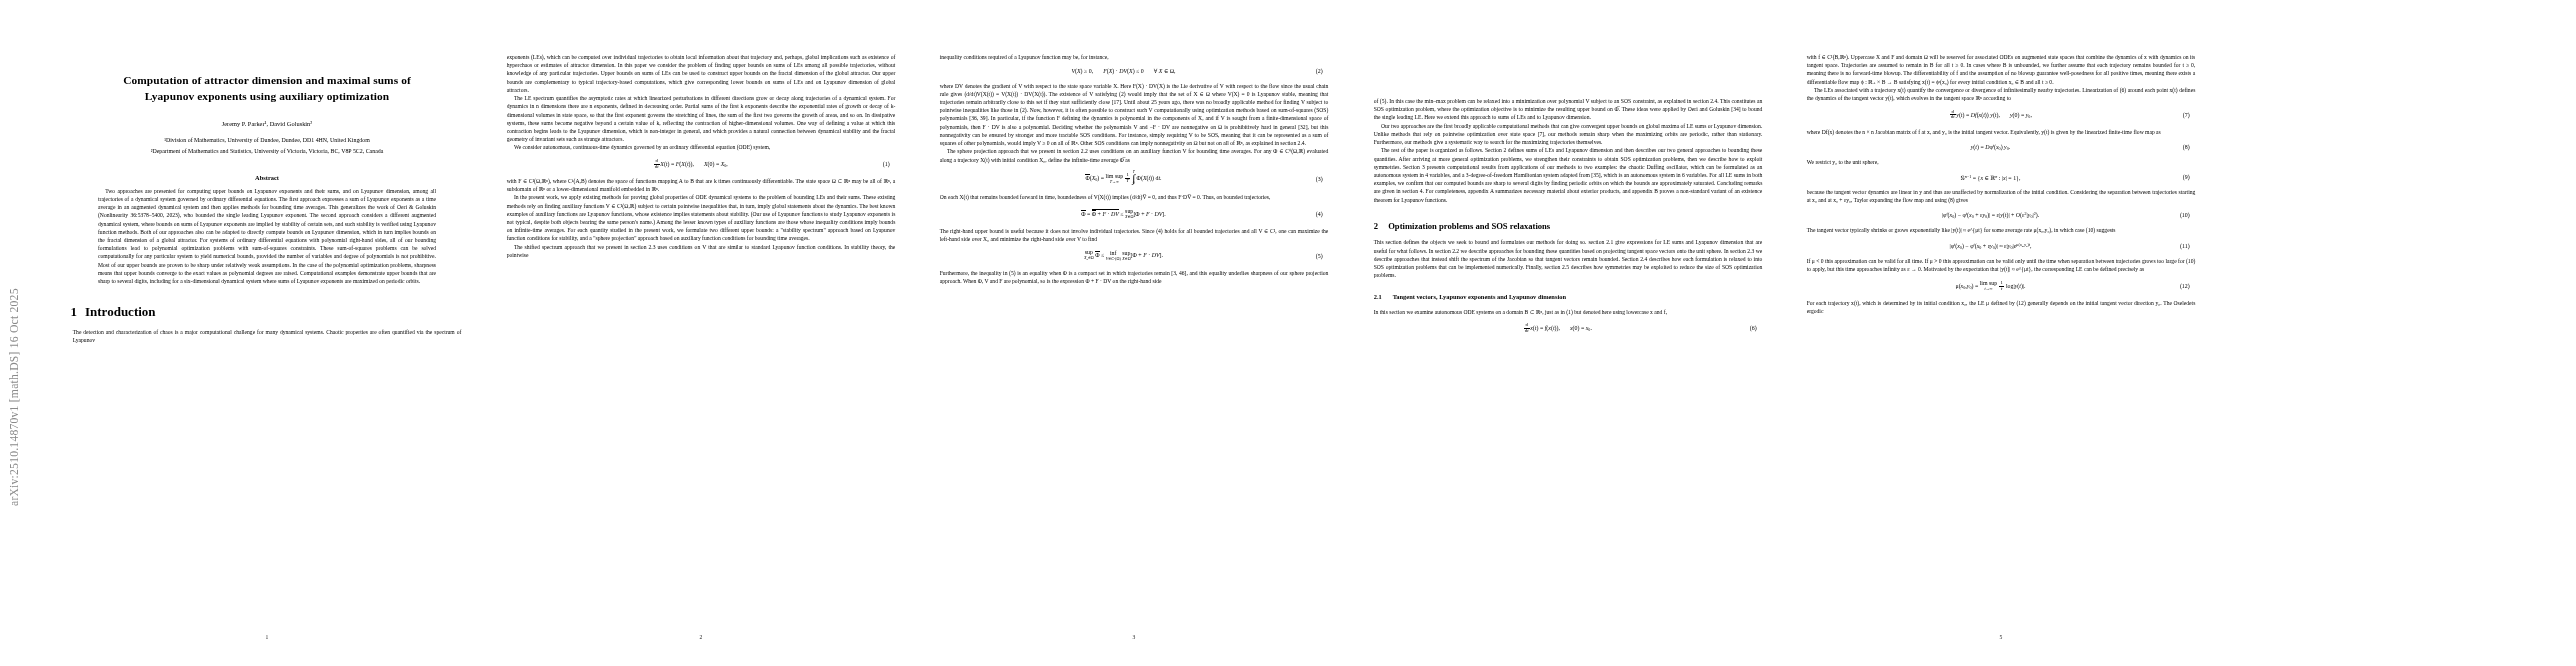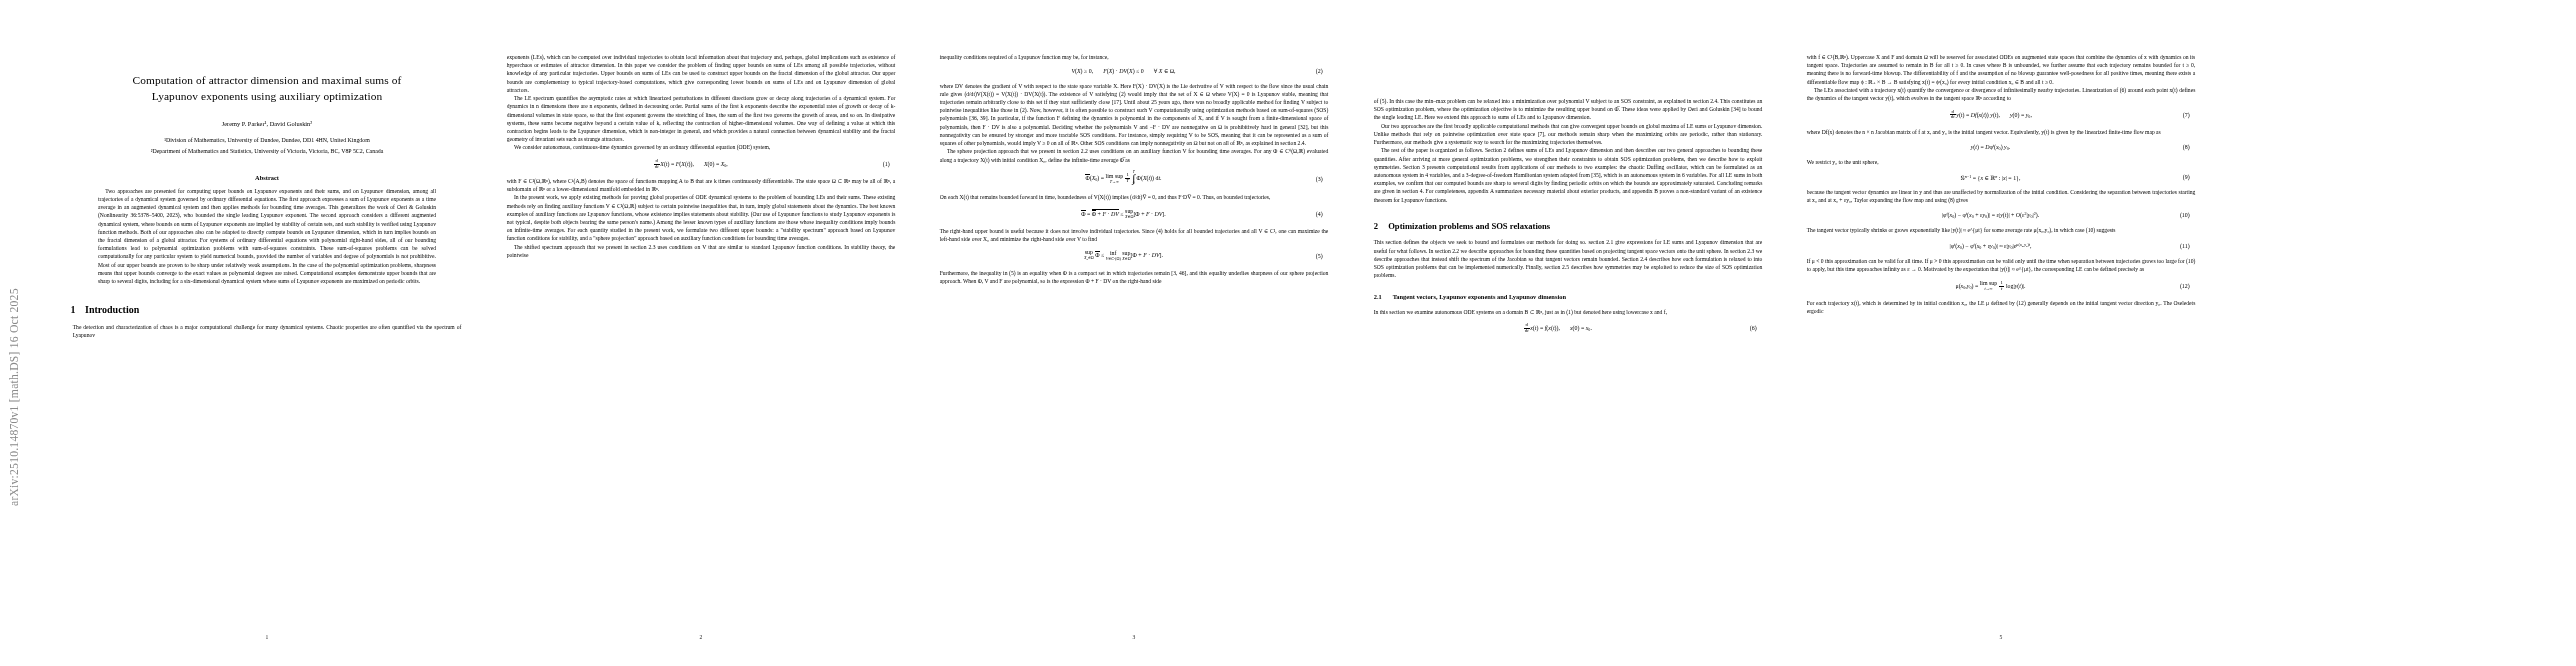--- a/index.html
+++ b/index.html
@@ -16,27 +16,27 @@
     font-size:11.7px;letter-spacing:0.2px;color:#8a8a8a;
   }
 
   
   .pages{position:absolute;left:56px;top:0;width:2520px;height:667px;}
   .page{position:absolute;top:0;width:422px;height:667px;background:#fff;}
   .page .body{position:absolute;left:0;right:0;top:53px;bottom:48px;overflow:hidden;}
   .pgnum{position:absolute;left:0;right:0;bottom:27px;text-align:center;font-size:5.6px;color:#1a1a1a;}
 
   
-  .title{font-size:11.4px;line-height:1.42;text-align:center;margin:19px 24.5px 0 24.5px;font-weight:400;letter-spacing:0.1px;}
+  .title{font-size:11.4px;line-height:1.42;text-align:center;margin:19px 24.5px 0 24.5px;font-weight:700;letter-spacing:0.1px;}
   .authors{font-size:6.4px;text-align:center;margin:15.6px 16.7px 0 16.7px;}
   .affil{font-size:5.9px;text-align:center;margin:9.4px 14.5px 0 14.5px;line-height:1.42;}
   .abs-head{font-size:6.4px;text-align:center;font-weight:700;margin:19px 0 5.6px 0;}
   .abs-body{font-size:5.6px;line-height:1.465;text-align:justify;margin:0 42px;}
   .abs-body p{margin:0;text-indent:7.2px;}
-  .sec-h1{font-size:10px;font-weight:700;margin:19px 14.5px 7.8px 14.5px;}
+  .sec-h1{font-size:13px;font-weight:700;margin:19px 14.5px 7.8px 14.5px;}
   .sec-h1 .num{display:inline-block;min-width:14.5px;}
 
   
   .col-body{margin:0 16.7px;}
   .col-body p{font-size:5.6px;line-height:1.47;text-align:justify;margin:0;text-indent:7.2px;}
   .col-body p.flush{text-indent:0;}
   .eq{display:flex;align-items:center;font-size:5.9px;margin:7.2px 5.6px 7.2px 5.6px;}
   .eq .mid{flex:1 1 auto;text-align:center;font-family:"Liberation Serif","DejaVu Serif",serif;}
   .eq .tag{flex:0 0 auto;width:21px;text-align:right;}
   .mi{font-style:italic;}

